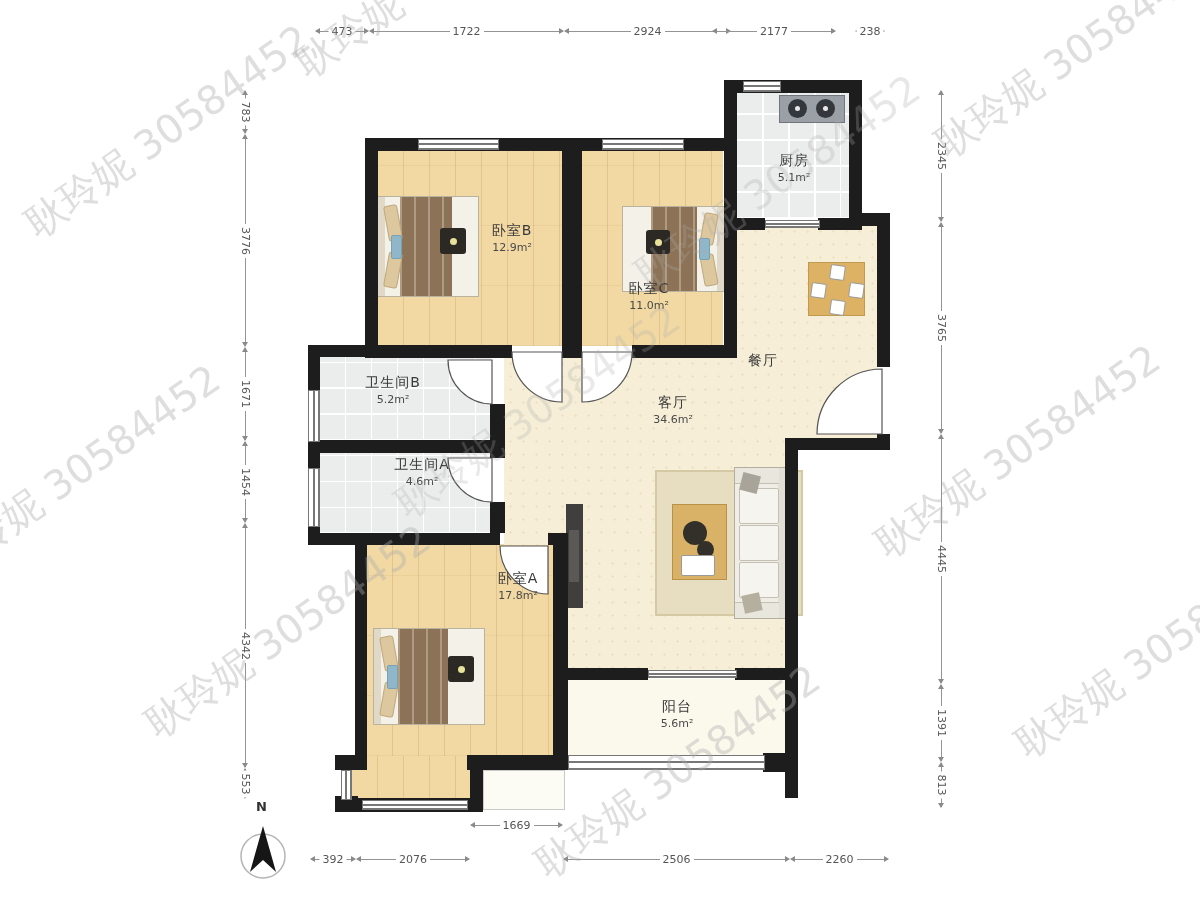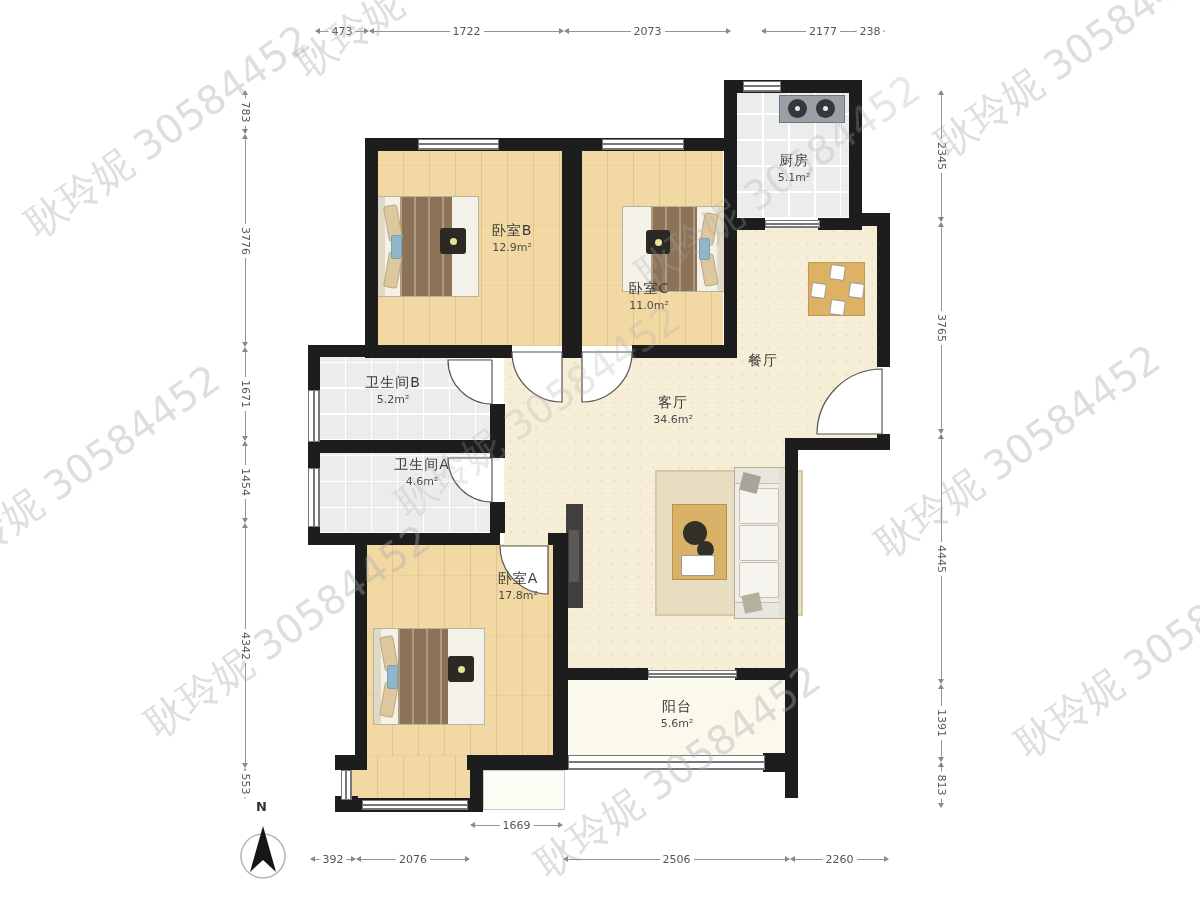--- a/index.html
+++ b/index.html
@@ -268,23 +268,23 @@
       <b>473</b>
     </div>
   <div class="dimh" style="left:369px;top:24px;width:195px">
       <i class="ha"></i>
       <i class="hb"></i>
       <b>1722</b>
     </div>
   <div class="dimh" style="left:564px;top:24px;width:167px">
       <i class="ha"></i>
       <i class="hb"></i>
-      <b>2073</b>
-    </div>
-  <div class="dimh" style="left:761px;top:24px;width:124px">
+      <b>2924</b>
+    </div>
+  <div class="dimh" style="left:712px;top:24px;width:124px">
       <i class="ha"></i>
       <i class="hb"></i>
       <b>2177</b>
     </div>
   <div class="dimh" style="left:855px;top:24px;width:30px">
       <i class="ha"></i>
       <i class="hb"></i>
       <b>238</b>
     </div>
 

